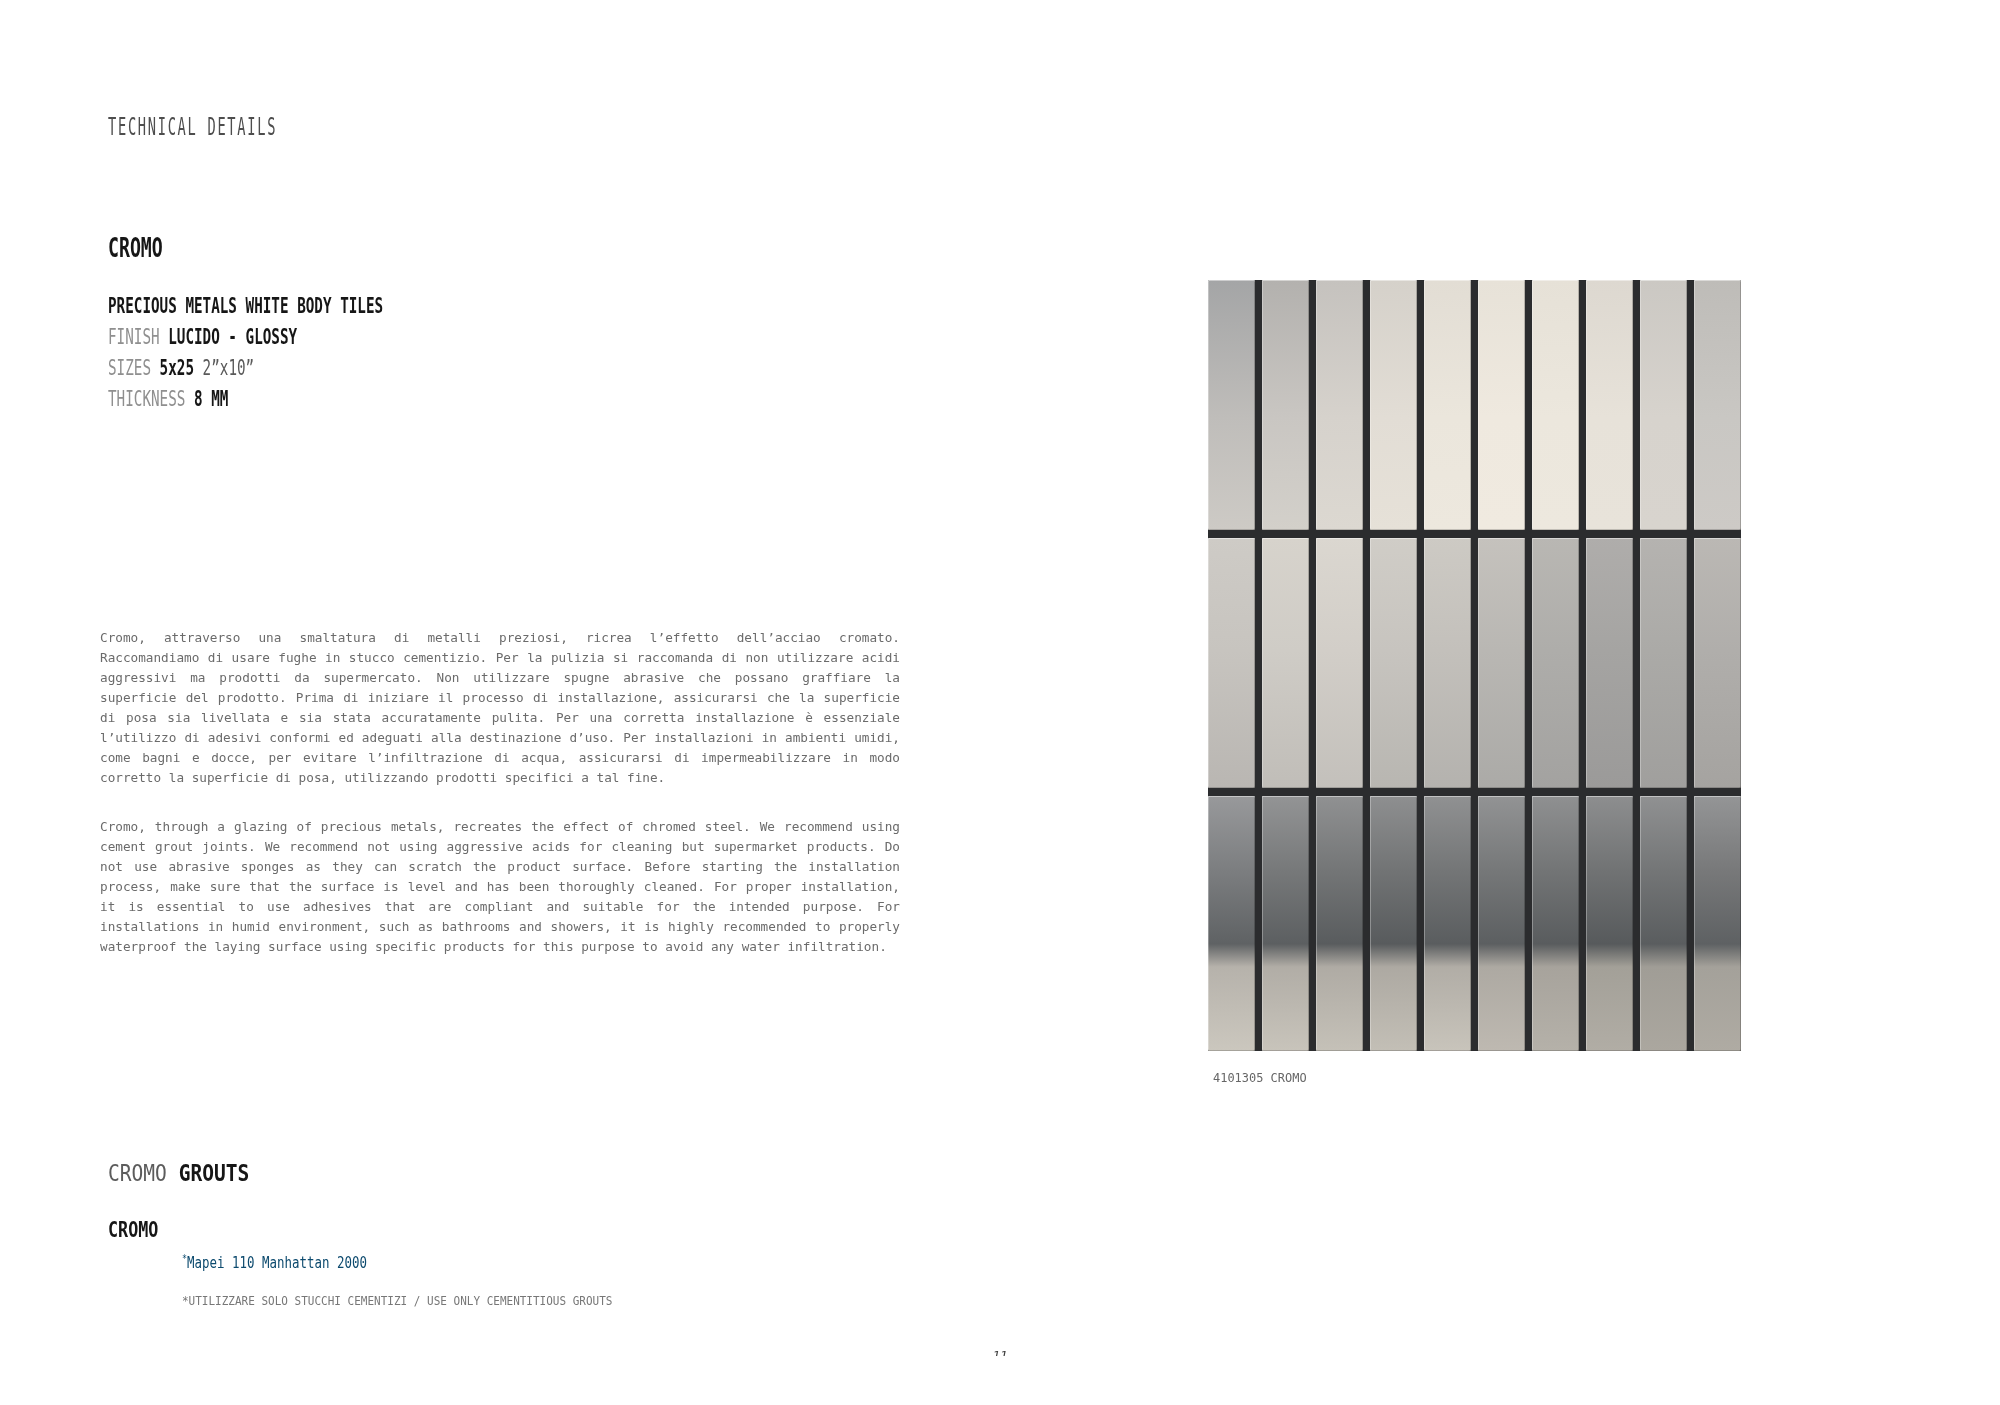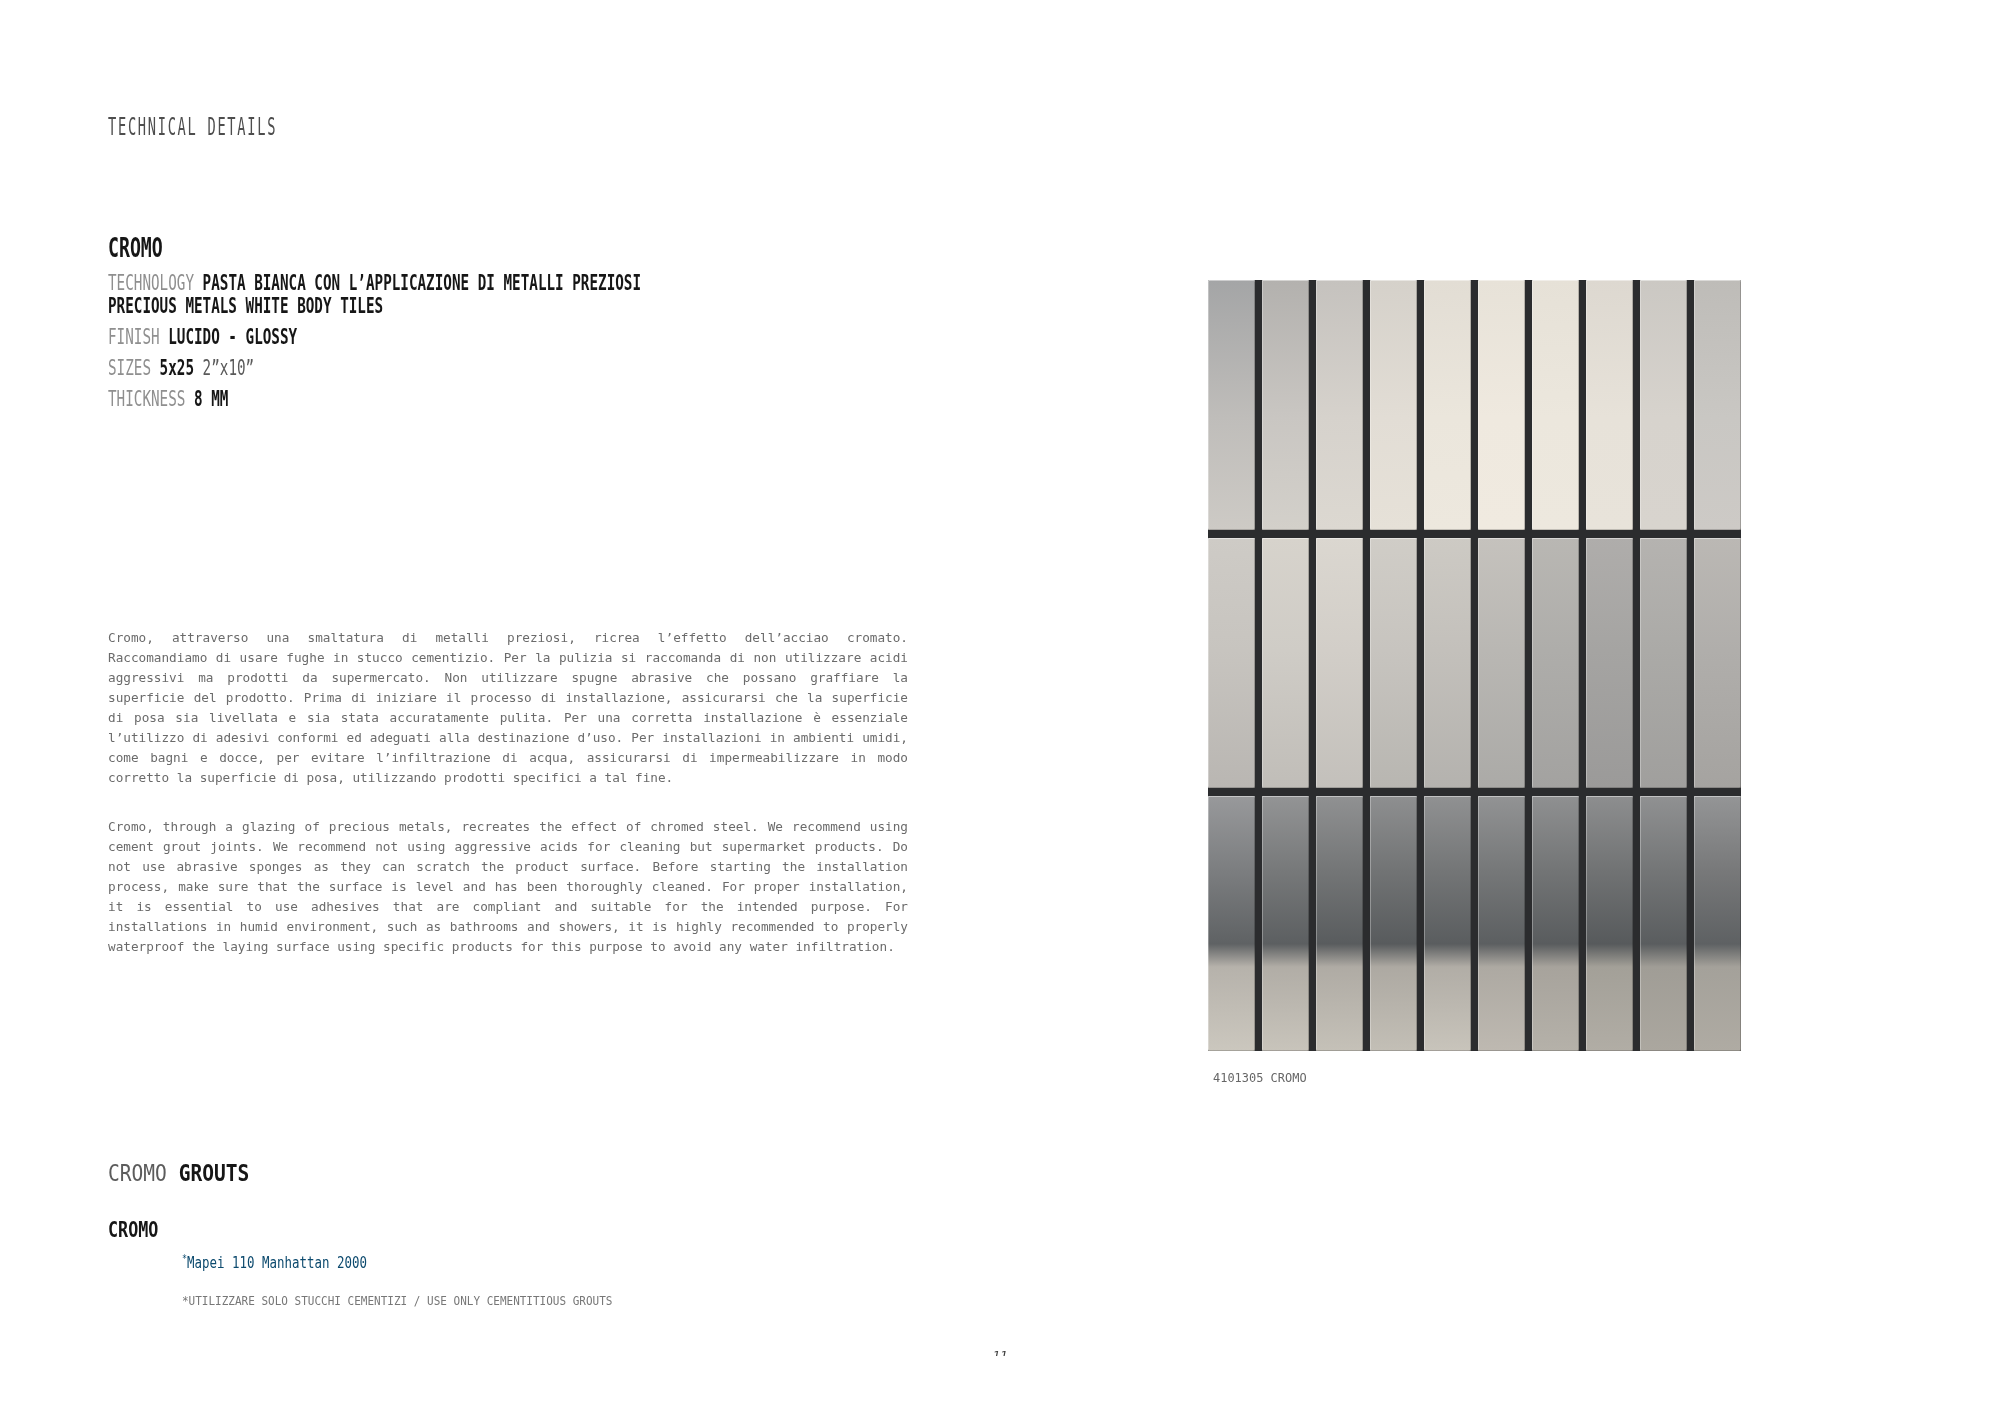--- a/index.html
+++ b/index.html
@@ -25,21 +25,21 @@
   .spec b{font-weight:bold;color:#161616;}
   .spec .suffix{color:#5a5a5a;font-weight:normal;}
   .spec-tech1{left:108px;top:270px;}
   .spec-tech2{left:108px;top:293px;}
   .spec-finish{left:108px;top:324px;}
   .spec-sizes{left:108px;top:355px;}
   .spec-thickness{left:108px;top:386px;}
 
   
   .para{
-    left:108px;width:800px;margin:0;
+    left:100px;width:800px;margin:0;
     font-size:12.7px;line-height:20px;text-align:justify;color:#6b6b6b;
   }
   .para-it{top:628px;}
   .para-en{top:817px;}
 
   
   .photo{
     left:1208px;top:280px;width:533px;height:771px;
     display:grid;grid-template-columns:repeat(10,1fr);
     grid-template-rows:250px 250px 255px;column-gap:7px;row-gap:8px;
@@ -79,26 +79,20 @@
 <div class="page">
 
   <div class="abs kicker">
     <span class="cond">TECHNICAL DETAILS</span>
   </div>
 
   <div class="abs title">
     <span class="cond">CROMO</span>
   </div>
 
-  <div class="abs spec spec-tech1">
-    <span class="cond">
-      <span class="lbl">TECHNOLOGY</span>
-      <b>PASTA BIANCA CON L’APPLICAZIONE DI METALLI PREZIOSI</b>
-    </span>
-  </div>
   <div class="abs spec spec-tech2">
     <span class="cond">
       <b>PRECIOUS METALS WHITE BODY TILES</b>
     </span>
   </div>
 
   <div class="abs spec spec-finish">
     <span class="cond">
       <span class="lbl">FINISH</span>
       <b>LUCIDO - GLOSSY</b>

